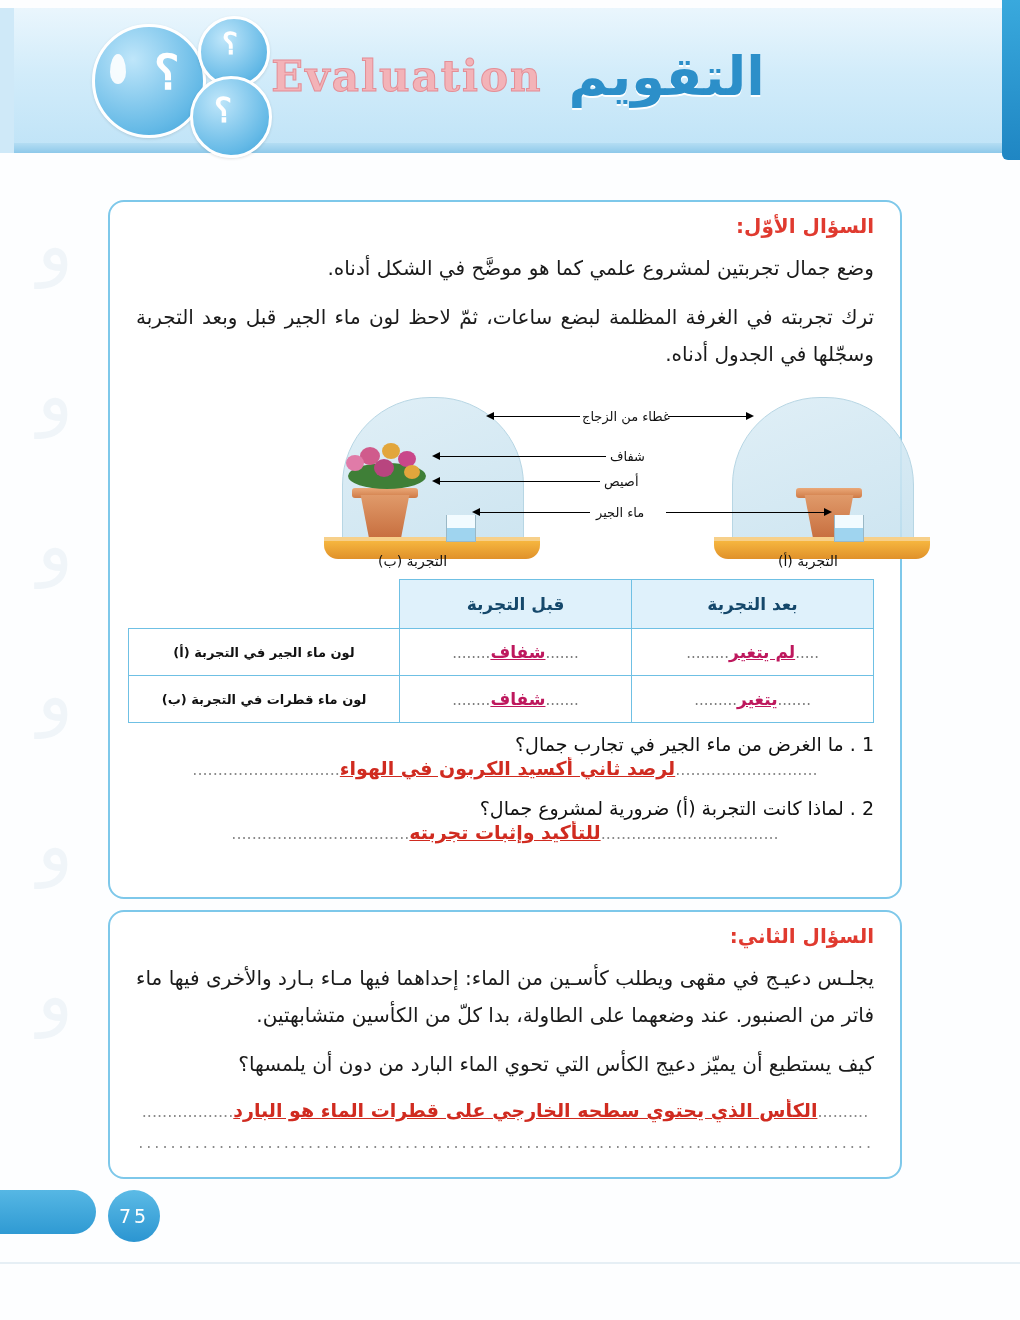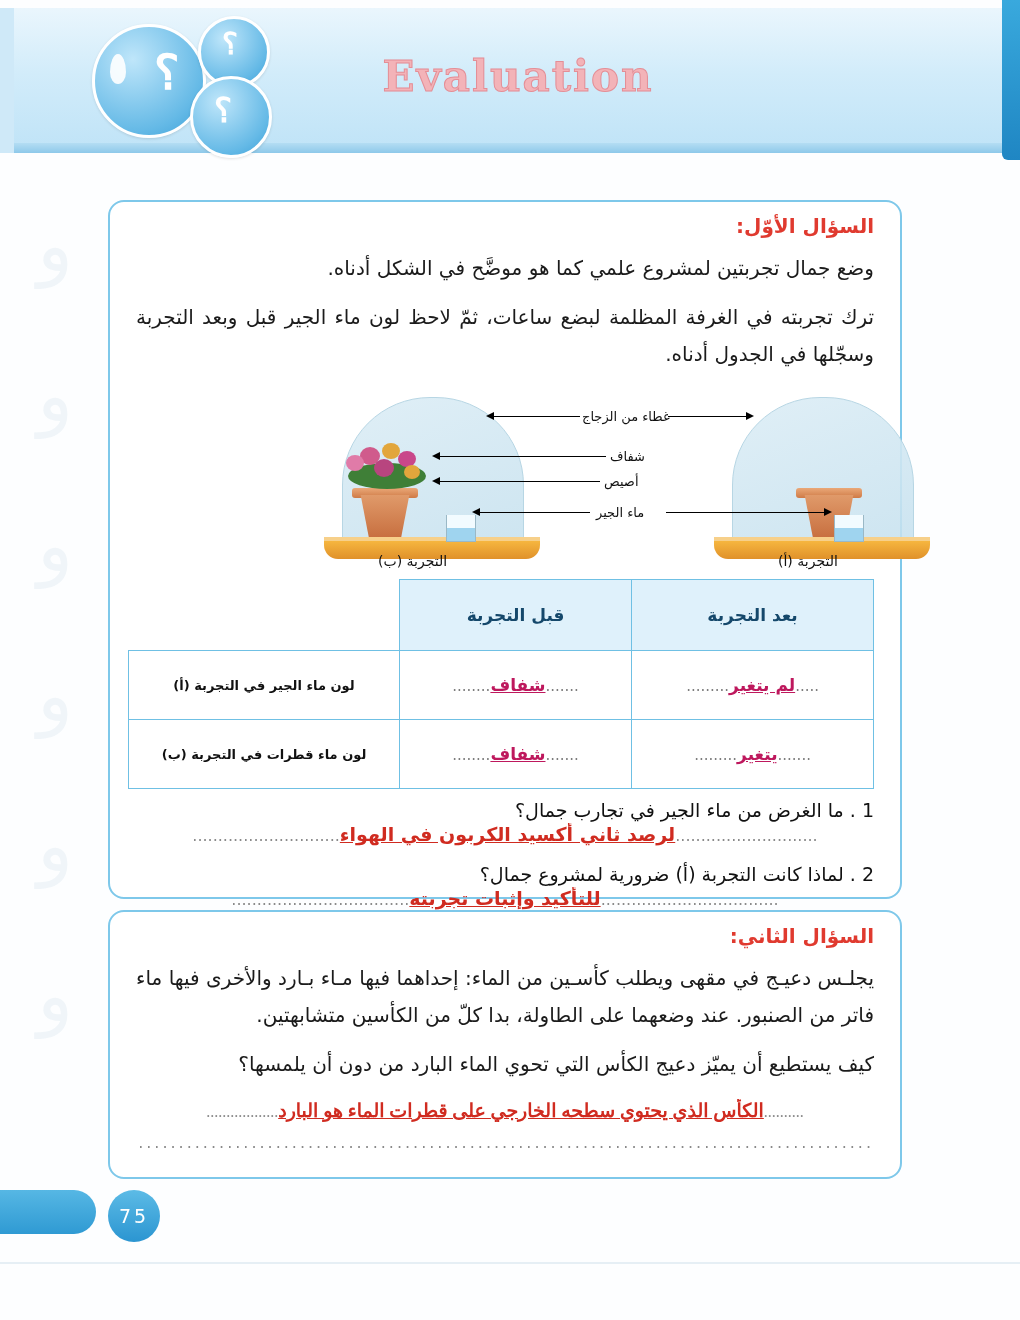--- a/index.html
+++ b/index.html
@@ -138,21 +138,21 @@
   .arrow-line{position:absolute;height:1px;background:#000;}
   .arrow-head{position:absolute;width:0;height:0;}
   .cap{position:absolute;font-size:14px;color:#111;}
 
   
   table.results{
     margin:4px 26px 0 26px;border-collapse:collapse;width:746px;
     font-size:17px;
   }
   table.results th,table.results td{
-    border:1px solid #6fc0e4;padding:18px 10px;text-align:center;
+    border:1px solid #6fc0e4;padding:7px 10px;text-align:center;
   }
   table.results thead th{
     background:#dff1fb;color:#15486b;font-weight:bold;height:34px;
   }
   table.results thead th.blank{background:#ffffff;border:none;}
   td.rowlabel{text-align:right;font-weight:bold;color:#111;font-size:13px;width:250px;}
   td.ansfield{position:relative;height:32px;}
   .dots{color:#7d7d7d;letter-spacing:2px;font-size:15px;}
   .ans{color:#be185d;font-weight:bold;text-decoration:underline;font-size:17px;}
 
@@ -206,20 +206,21 @@
       <div class="bub b1"></div>
       <div class="bub b2"></div>
       <div class="bub b3"></div>
       <div class="qmark qm1">؟</div>
       <div class="qmark qm2">؟</div>
       <div class="qmark qm3">؟</div>
       <div class="drop"></div>
     </div>
 
     <div class="title-wrap">
+      <div class="title-ar">التقويم</div>
       <div class="title-en">Evaluation</div>
     </div>
   </div>
 
   <div class="card card1">
 
     <div class="qhead">السؤال الأوّل:</div>
     <div class="ptext">وضع جمال تجربتين لمشروع علمي كما هو موضَّح في الشكل أدناه.</div>
     <div class="ptext justify">ترك تجربته في الغرفة المظلمة لبضع ساعات، ثمّ لاحظ لون ماء الجير قبل وبعد التجربة وسجّلها في الجدول أدناه.</div>
 
@@ -319,21 +320,21 @@
     </div>
     <div class="answerline">
       ...................................<span class="ansb">للتأكيد وإثبات تجربته</span>...................................
     </div>
   </div>
 
   <div class="card card2">
     <div class="qhead">السؤال الثاني:</div>
     <div class="ptext justify">يجلـس دعيـج في مقهى ويطلب كأسـين من الماء: إحداهما فيها مـاء بـارد والأخرى فيها ماء فاتر من الصنبور. عند وضعهما على الطاولة، بدا كلّ من الكأسين متشابهتين.</div>
     <div class="ptext">كيف يستطيع أن يميّز دعيج الكأس التي تحوي الماء البارد من دون أن يلمسها؟</div>
-    <div class="answerline" style="margin-top:16px;font-family:Liberation Serif, serif;">
+    <div class="answerline" style="margin-top:16px;">
       ..........<span class="ansb">الكأس الذي يحتوي سطحه الخارجي على قطرات الماء هو البارد</span>..................
     </div>
     <div class="answerline">
       ..........................................................................................................................
     </div>
   </div>
 
   <div class="footer-tab"></div>
   <div class="pagenum">75</div>
   <div class="bottom-rule"></div>

